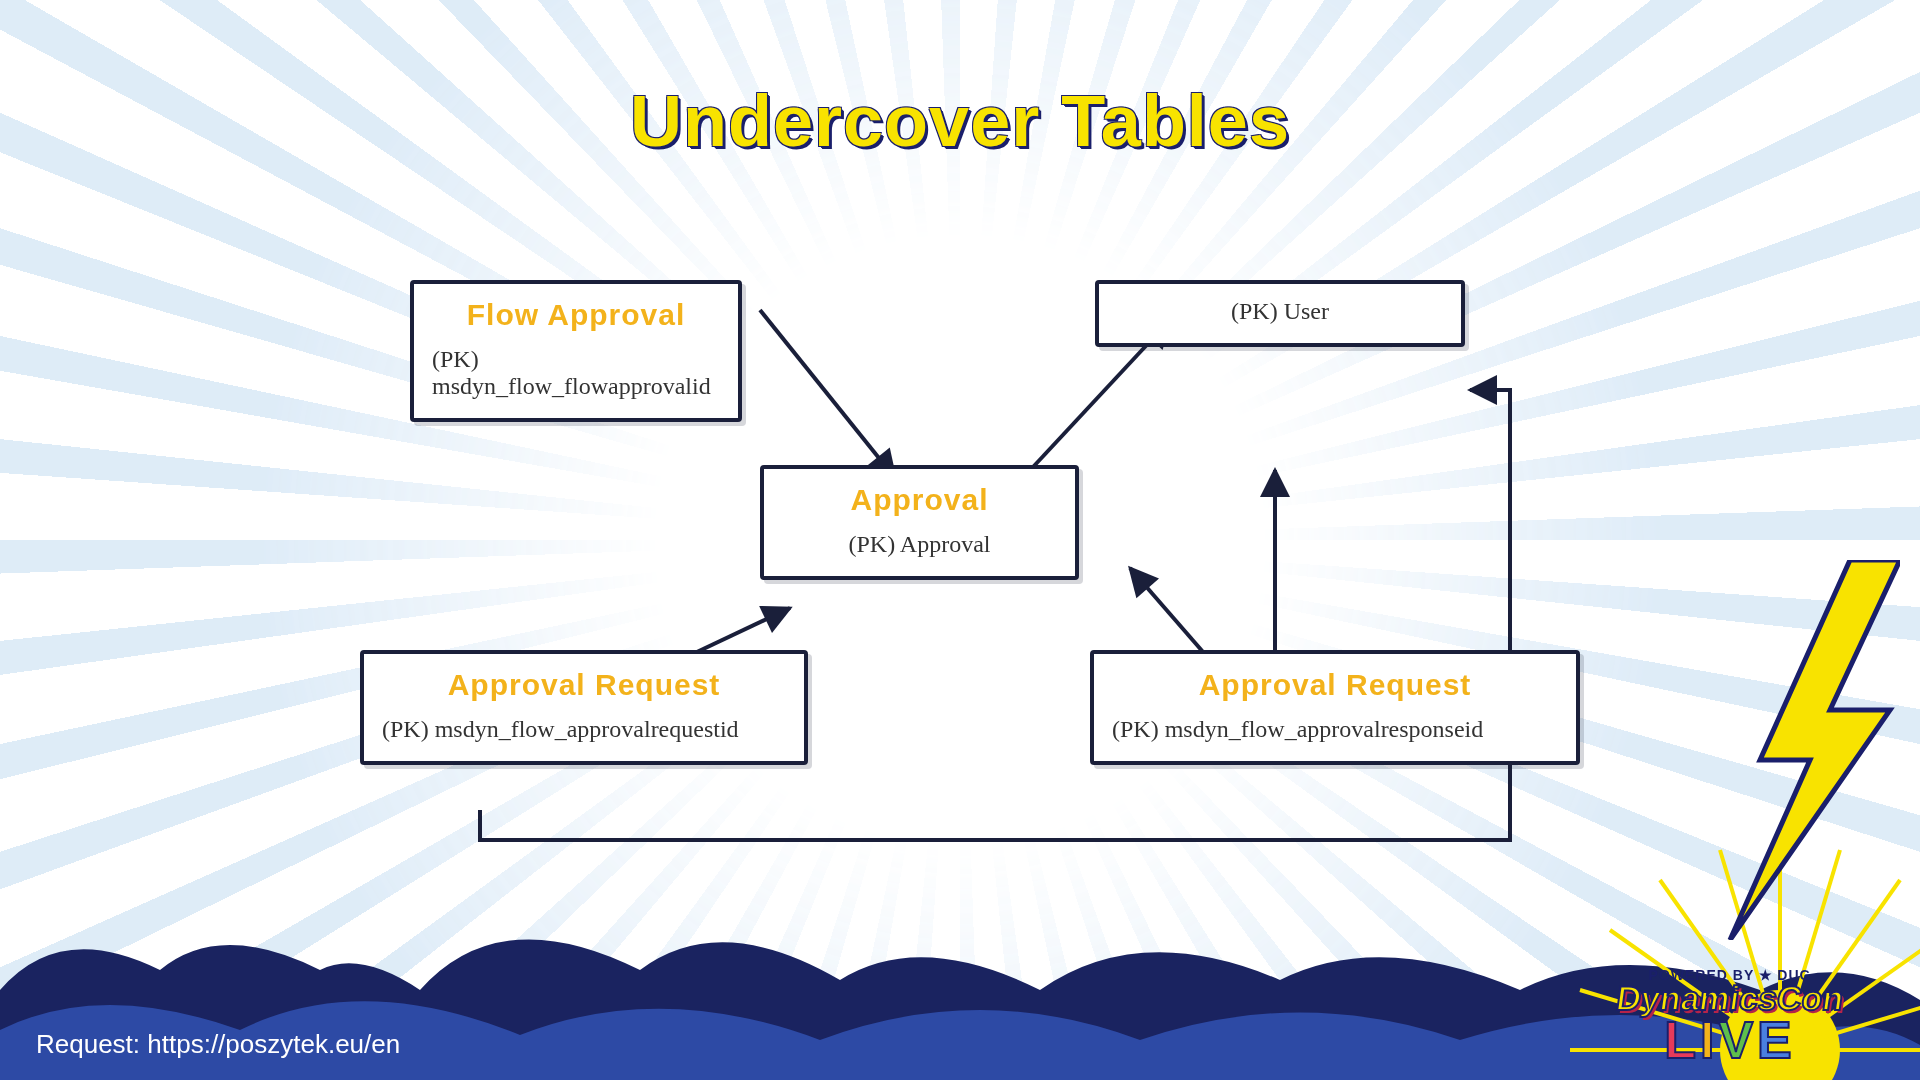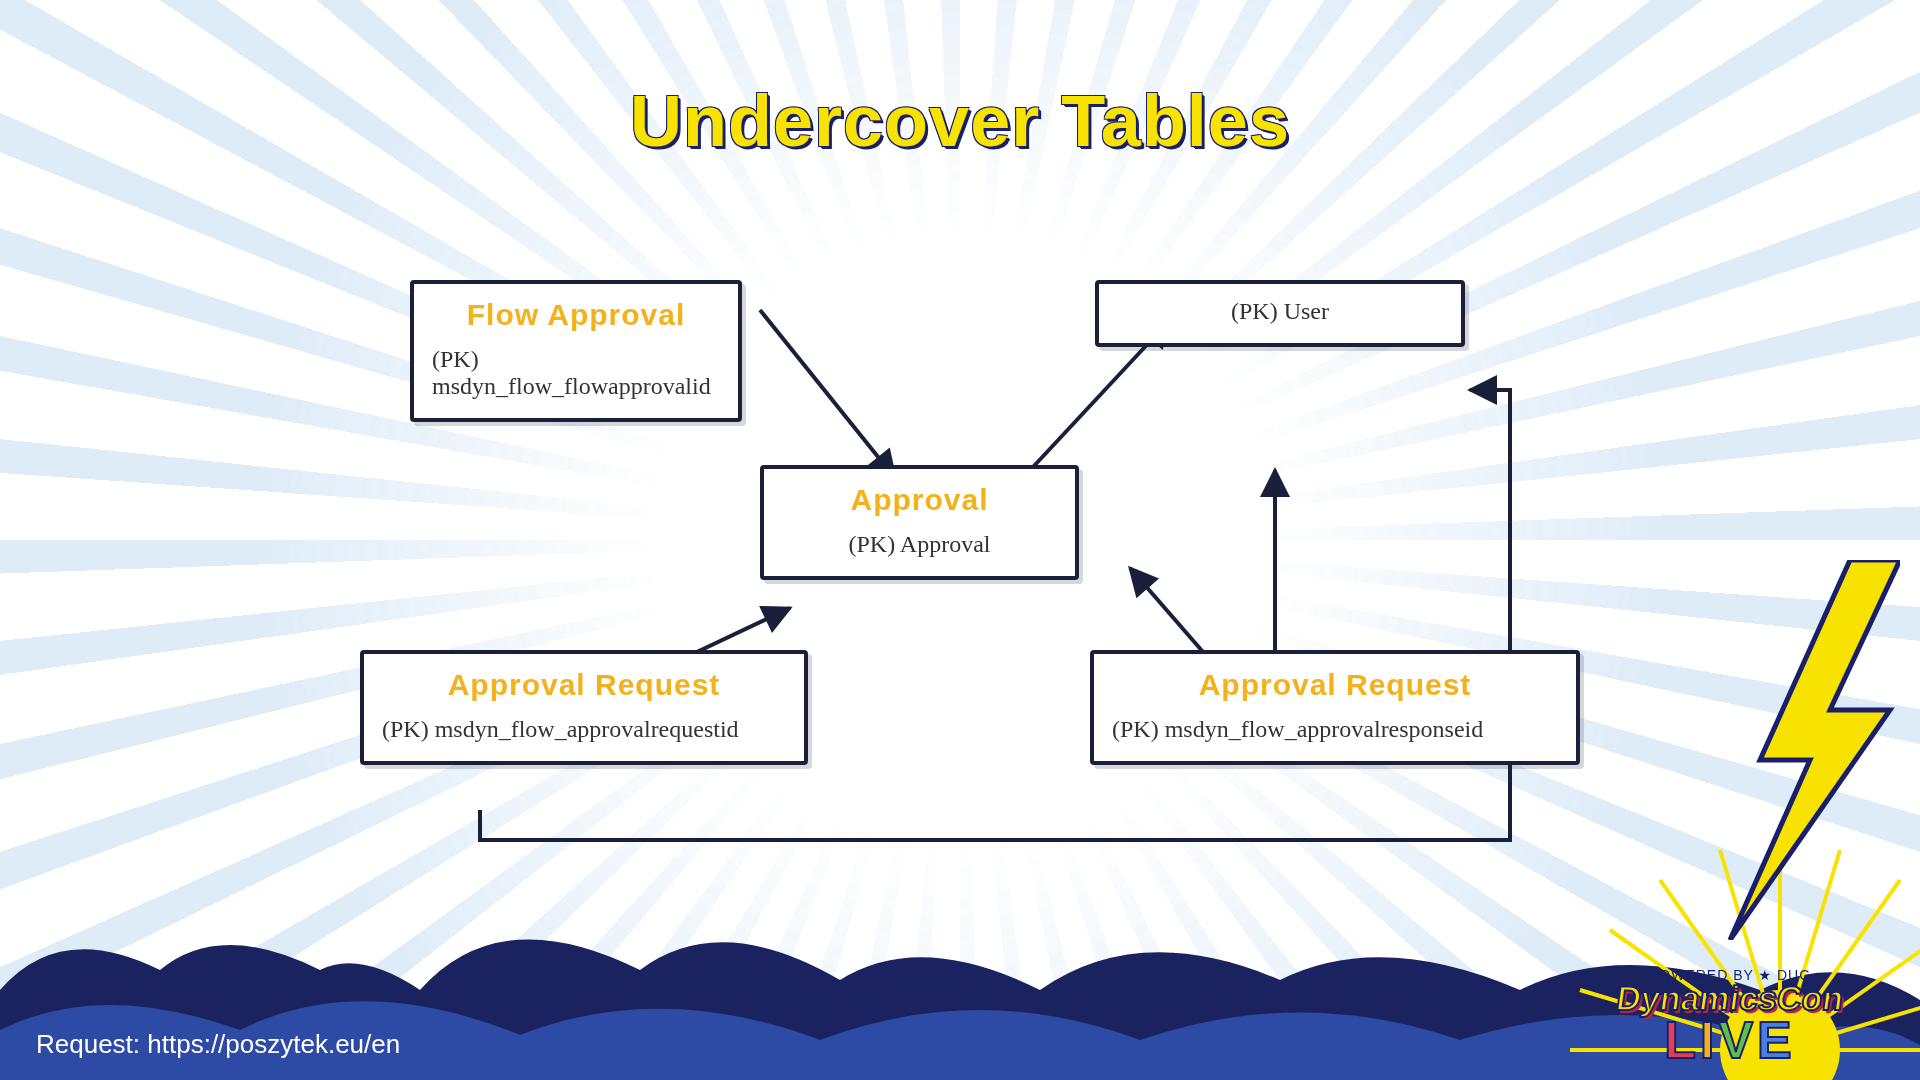--- a/index.html
+++ b/index.html
@@ -107,21 +107,21 @@
     position: absolute;
     right: 30px;
     bottom: 10px;
     width: 320px;
     text-align: center;
     z-index: 6;
   }
   .powered {
     font-family: Arial Black, Arial, sans-serif;
     font-size: 14px;
-    font-weight: 400;
+    font-weight: 700;
     color: #1a1f6b;
     letter-spacing: 1px;
   }
   .logo-main {
     font-family: "Arial Black", Impact, sans-serif;
     font-size: 34px;
     font-weight: 900;
     color: #f8e300;
     -webkit-text-stroke: 2px #1a1f6b;
     text-shadow: 3px 3px 0 #b5234a;

